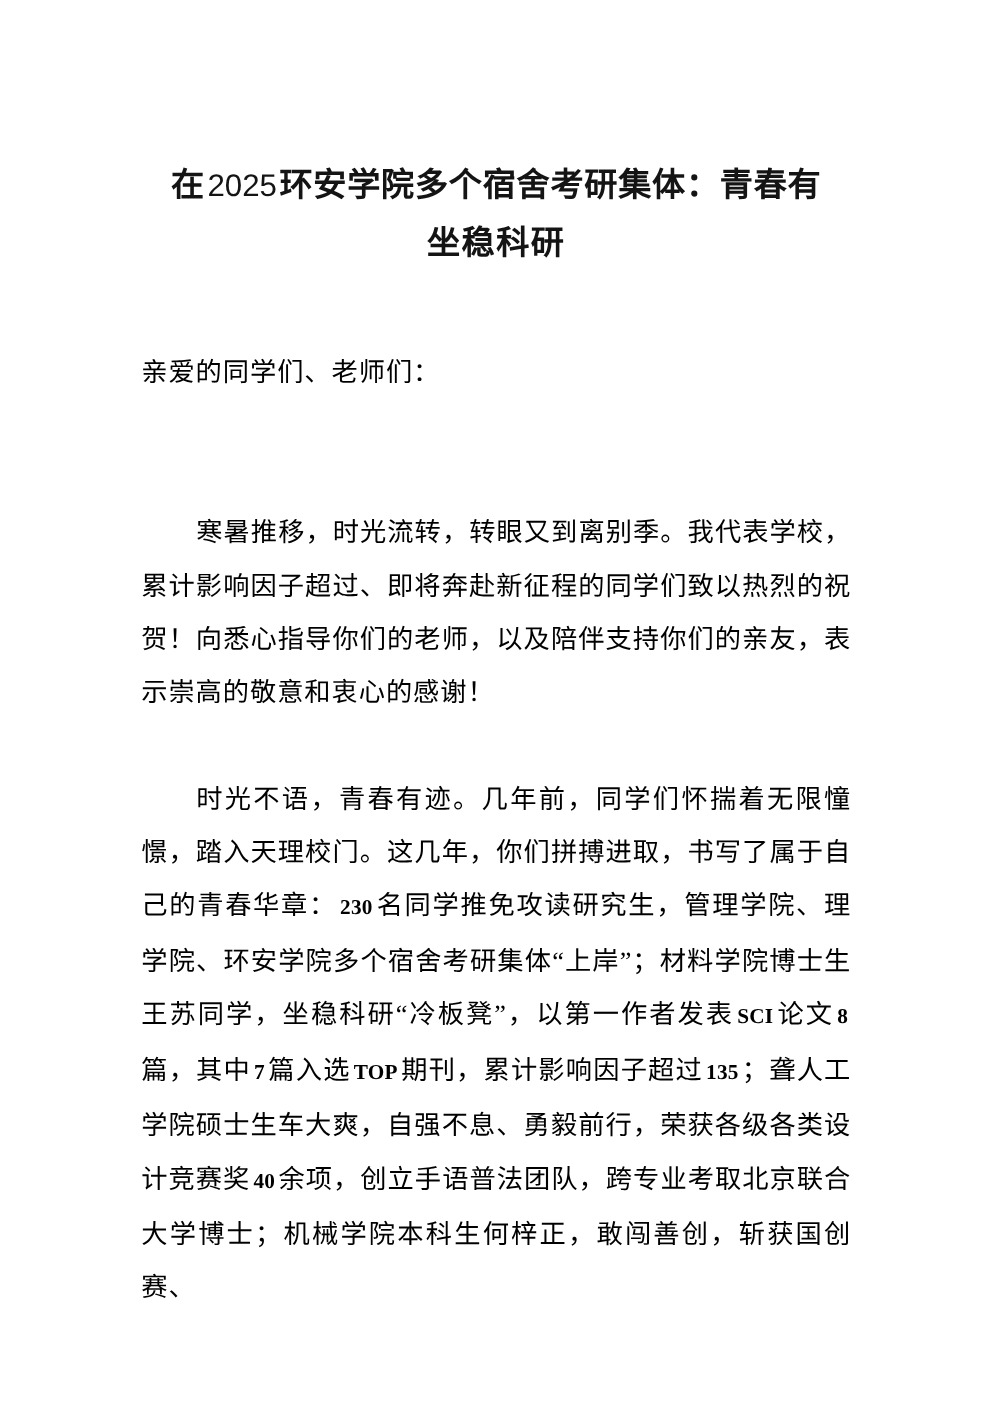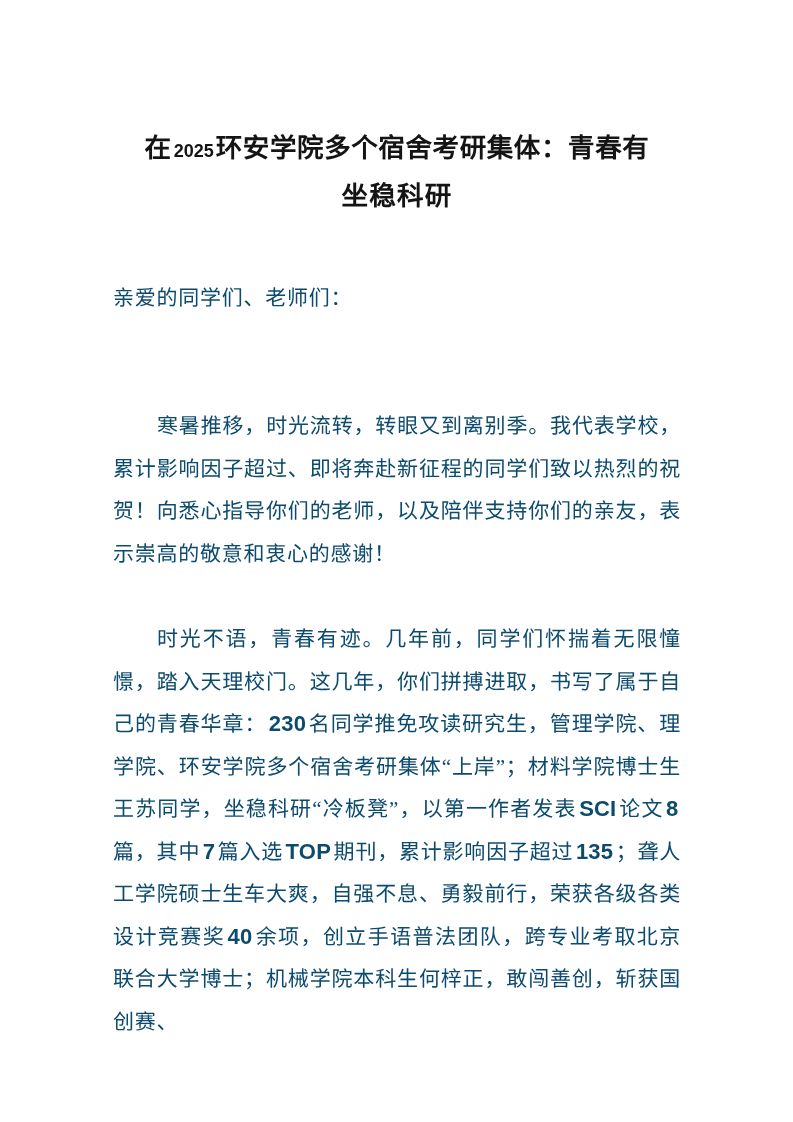--- a/index.html
+++ b/index.html
@@ -54,60 +54,60 @@
     white-space: normal;
   }
   .doc-title .tline {
     display: block;
   }
   .doc-title .tline-2 {
     letter-spacing: 1.2px;
   }
   .doc-title .num {
     font-family: "Liberation Sans", "DejaVu Sans", sans-serif;
-    font-weight: 700;
-    font-size: 18px;
+    font-weight: 400;
+    font-size: 25px;
     letter-spacing: 0px;
     padding: 0 2px;
   }
 
   
   .body-block {
     position: absolute;
     left: 0;
     width: 568px;
     top: 277px;
   }
 
   p.para {
     margin: 0;
     padding: 0;
     font-family: "Liberation Serif", "DejaVu Serif", serif;
     font-size: 21px;
     line-height: 42.5px;
     letter-spacing: 0.75px;
-    color: #0c4a6e;
+    color: #000000;
     text-align: justify;
     text-justify: inter-ideograph;
     word-break: break-all;
   }
   p.para.indent {
     text-indent: 44px;
   }
   p.salutation {
     text-indent: 0;
   }
   .gap-sm { height: 42.5px; }
   .gap-md { height: 43px; }
 
   
   .lat {
-    font-family: Liberation Sans, sans-serif;
+    font-family: Liberation Serif, serif;
     font-weight: 700;
-    font-size: 22px;
+    font-size: 17px;
     letter-spacing: 0.2px;
     padding: 0 2.5px;
   }
 </style>
 </head>
 <body>
 
 <div class="page">
   <div class="content">
 

